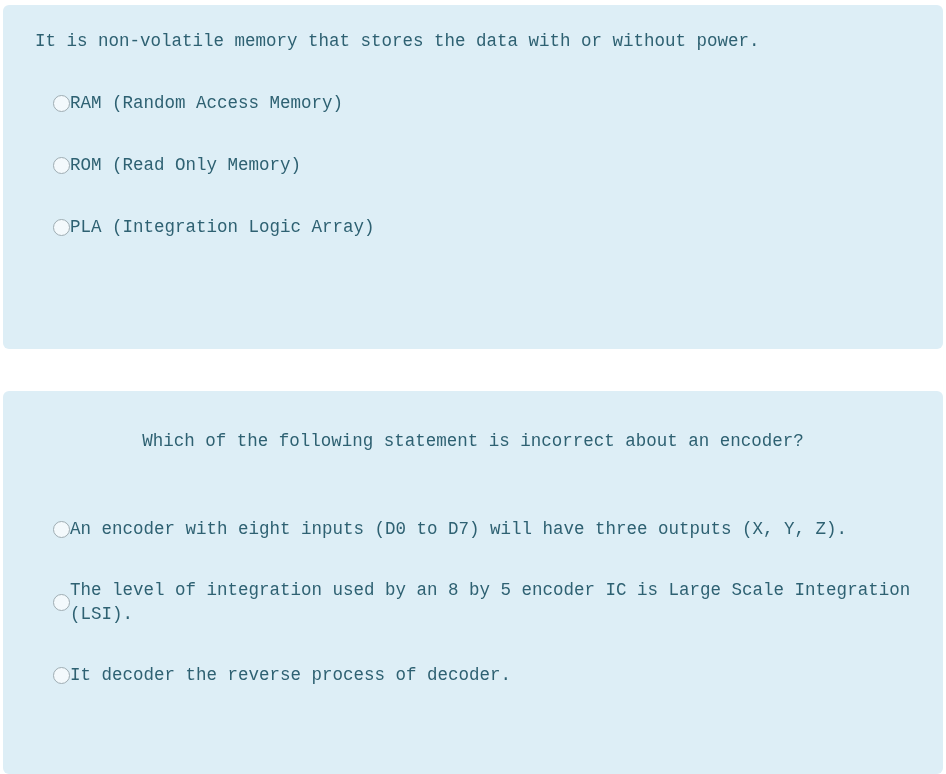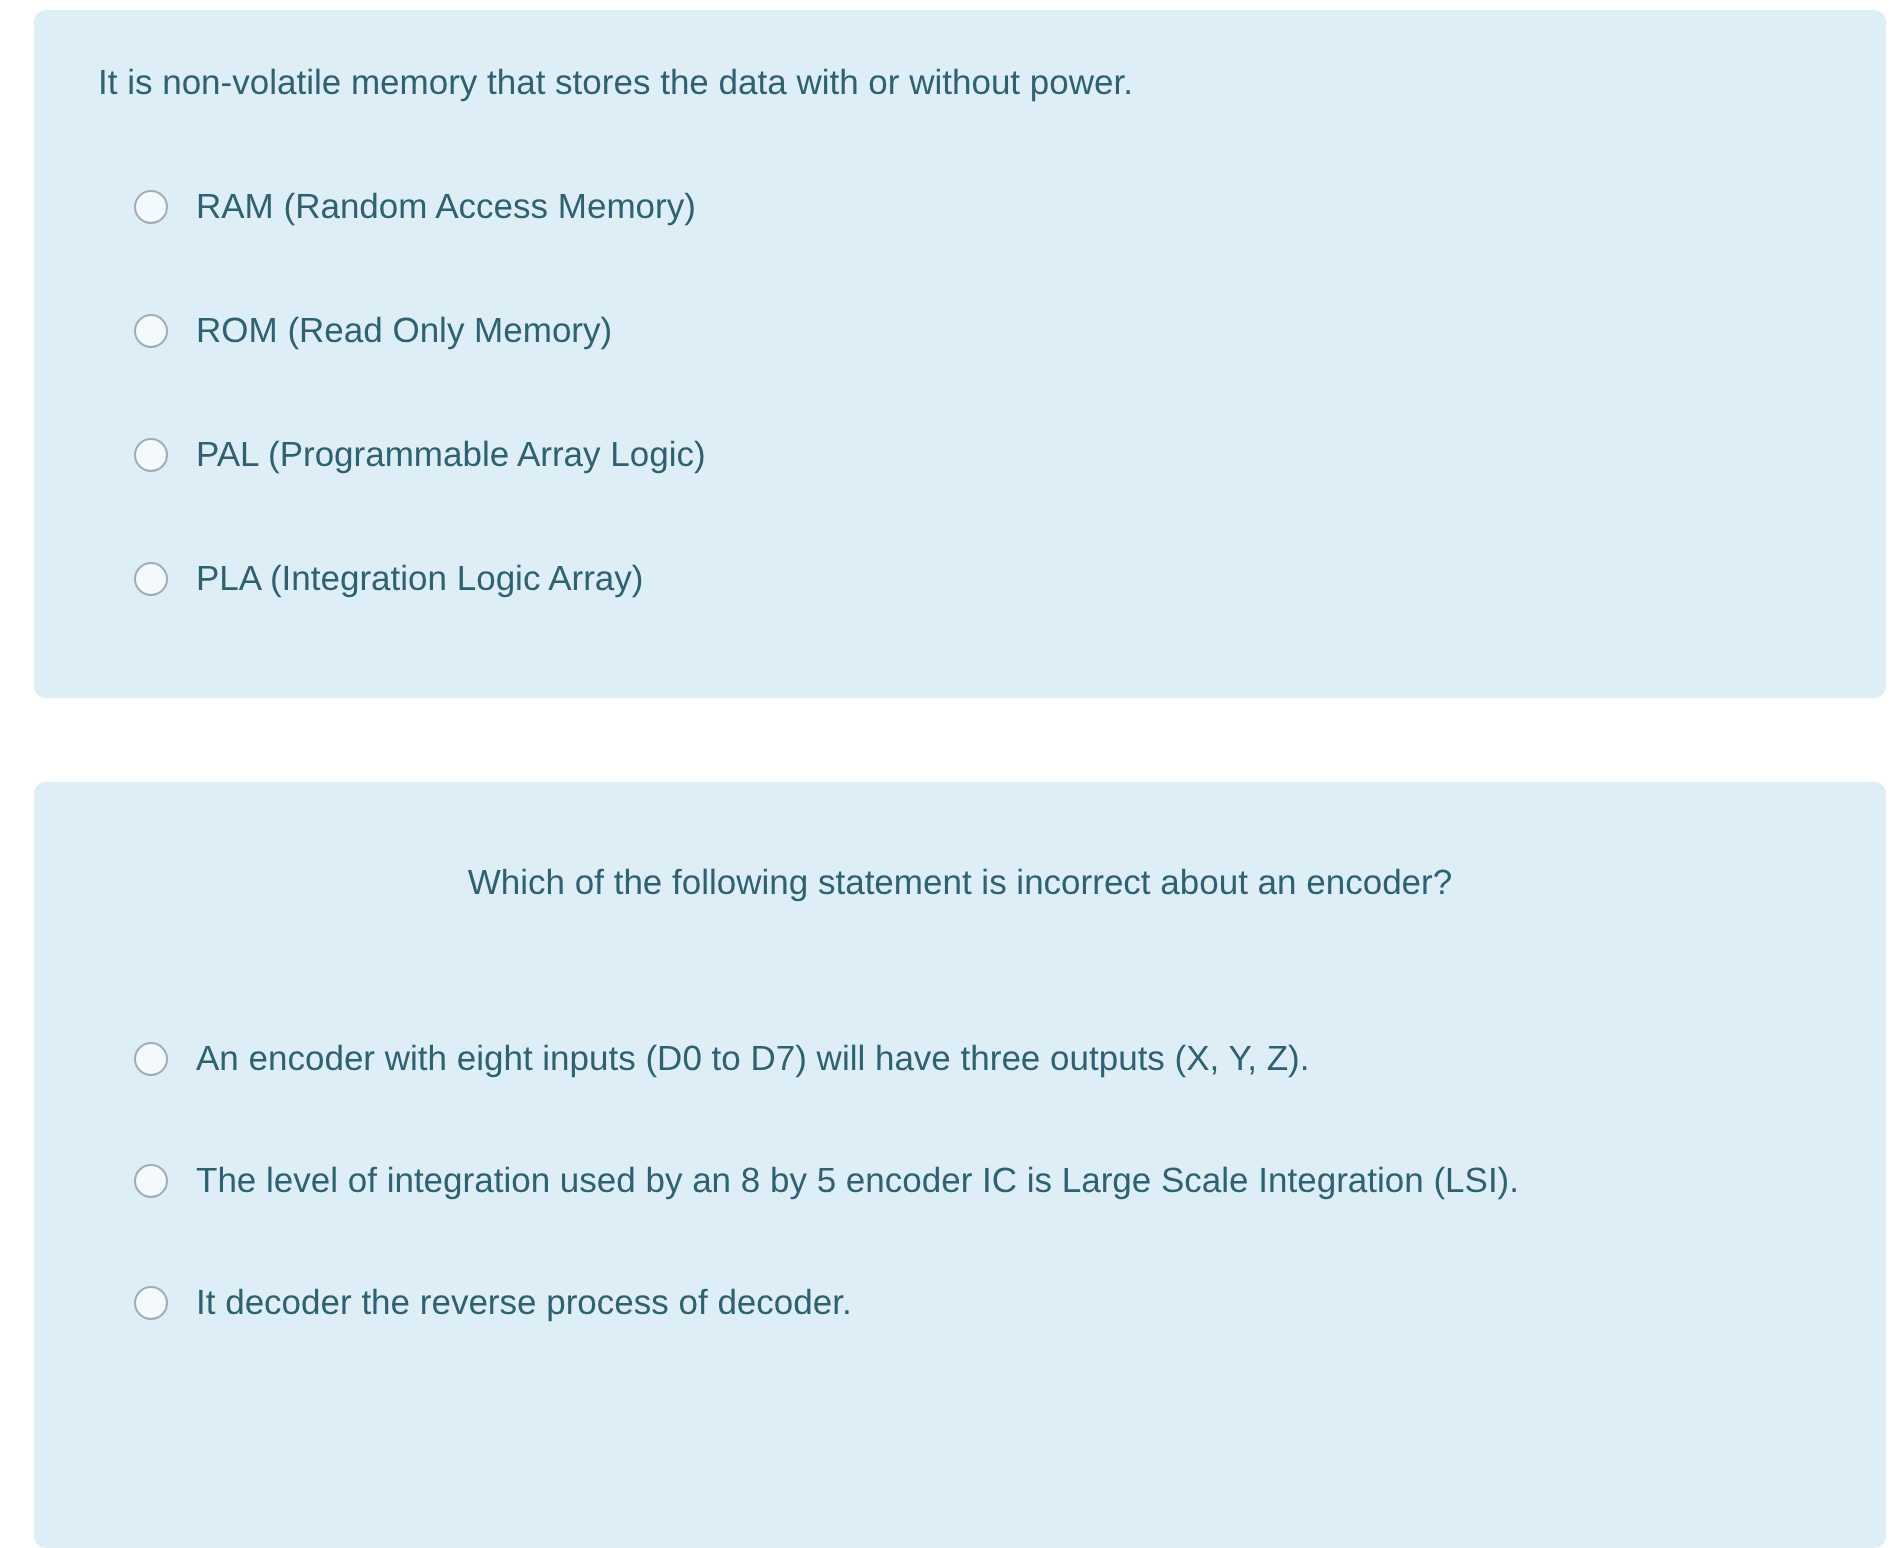--- a/index.html
+++ b/index.html
@@ -14,25 +14,26 @@
 
   .page {
     width: 946px;
     height: 774px;
     background: #ffffff;
   }
 
   .card {
     background: #ddeef6;
     border-radius: 6px;
-    margin-left: 17px;
+    margin-left: 3px;
     margin-right: 3px;
     padding: 24px 32px;
     color: #2e6172;
     overflow: hidden;
+    font-family: Liberation Mono, monospace;
   }
 
   .card1 {
     margin-top: 5px;
     height: 344px;
   }
 
   .card2 {
     margin-top: 42px;
     height: 383px;
@@ -53,21 +54,20 @@
     margin-top: 18px;
   }
 
   .card2 .options {
     margin-top: 64px;
   }
 
   .option {
     display: flex;
     align-items: center;
-    gap: 14px;
     margin-top: 38px;
     margin-left: 18px;
     cursor: pointer;
   }
 
   .card2 .option {
     margin-top: 37px;
   }
 
   .radio {
@@ -99,24 +99,20 @@
       <div class="option">
         <span class="radio"></span>
         <span class="option-label">RAM (Random Access Memory)</span>
       </div>
 
       <div class="option">
         <span class="radio"></span>
         <span class="option-label">ROM (Read Only Memory)</span>
       </div>
 
-      <div class="option">
-        <span class="radio"></span>
-        <span class="option-label">PAL (Programmable Array Logic)</span>
-      </div>
 
       <div class="option">
         <span class="radio"></span>
         <span class="option-label">PLA (Integration Logic Array)</span>
       </div>
 
     </div>
   </section>
 
   <section class="card card2">

